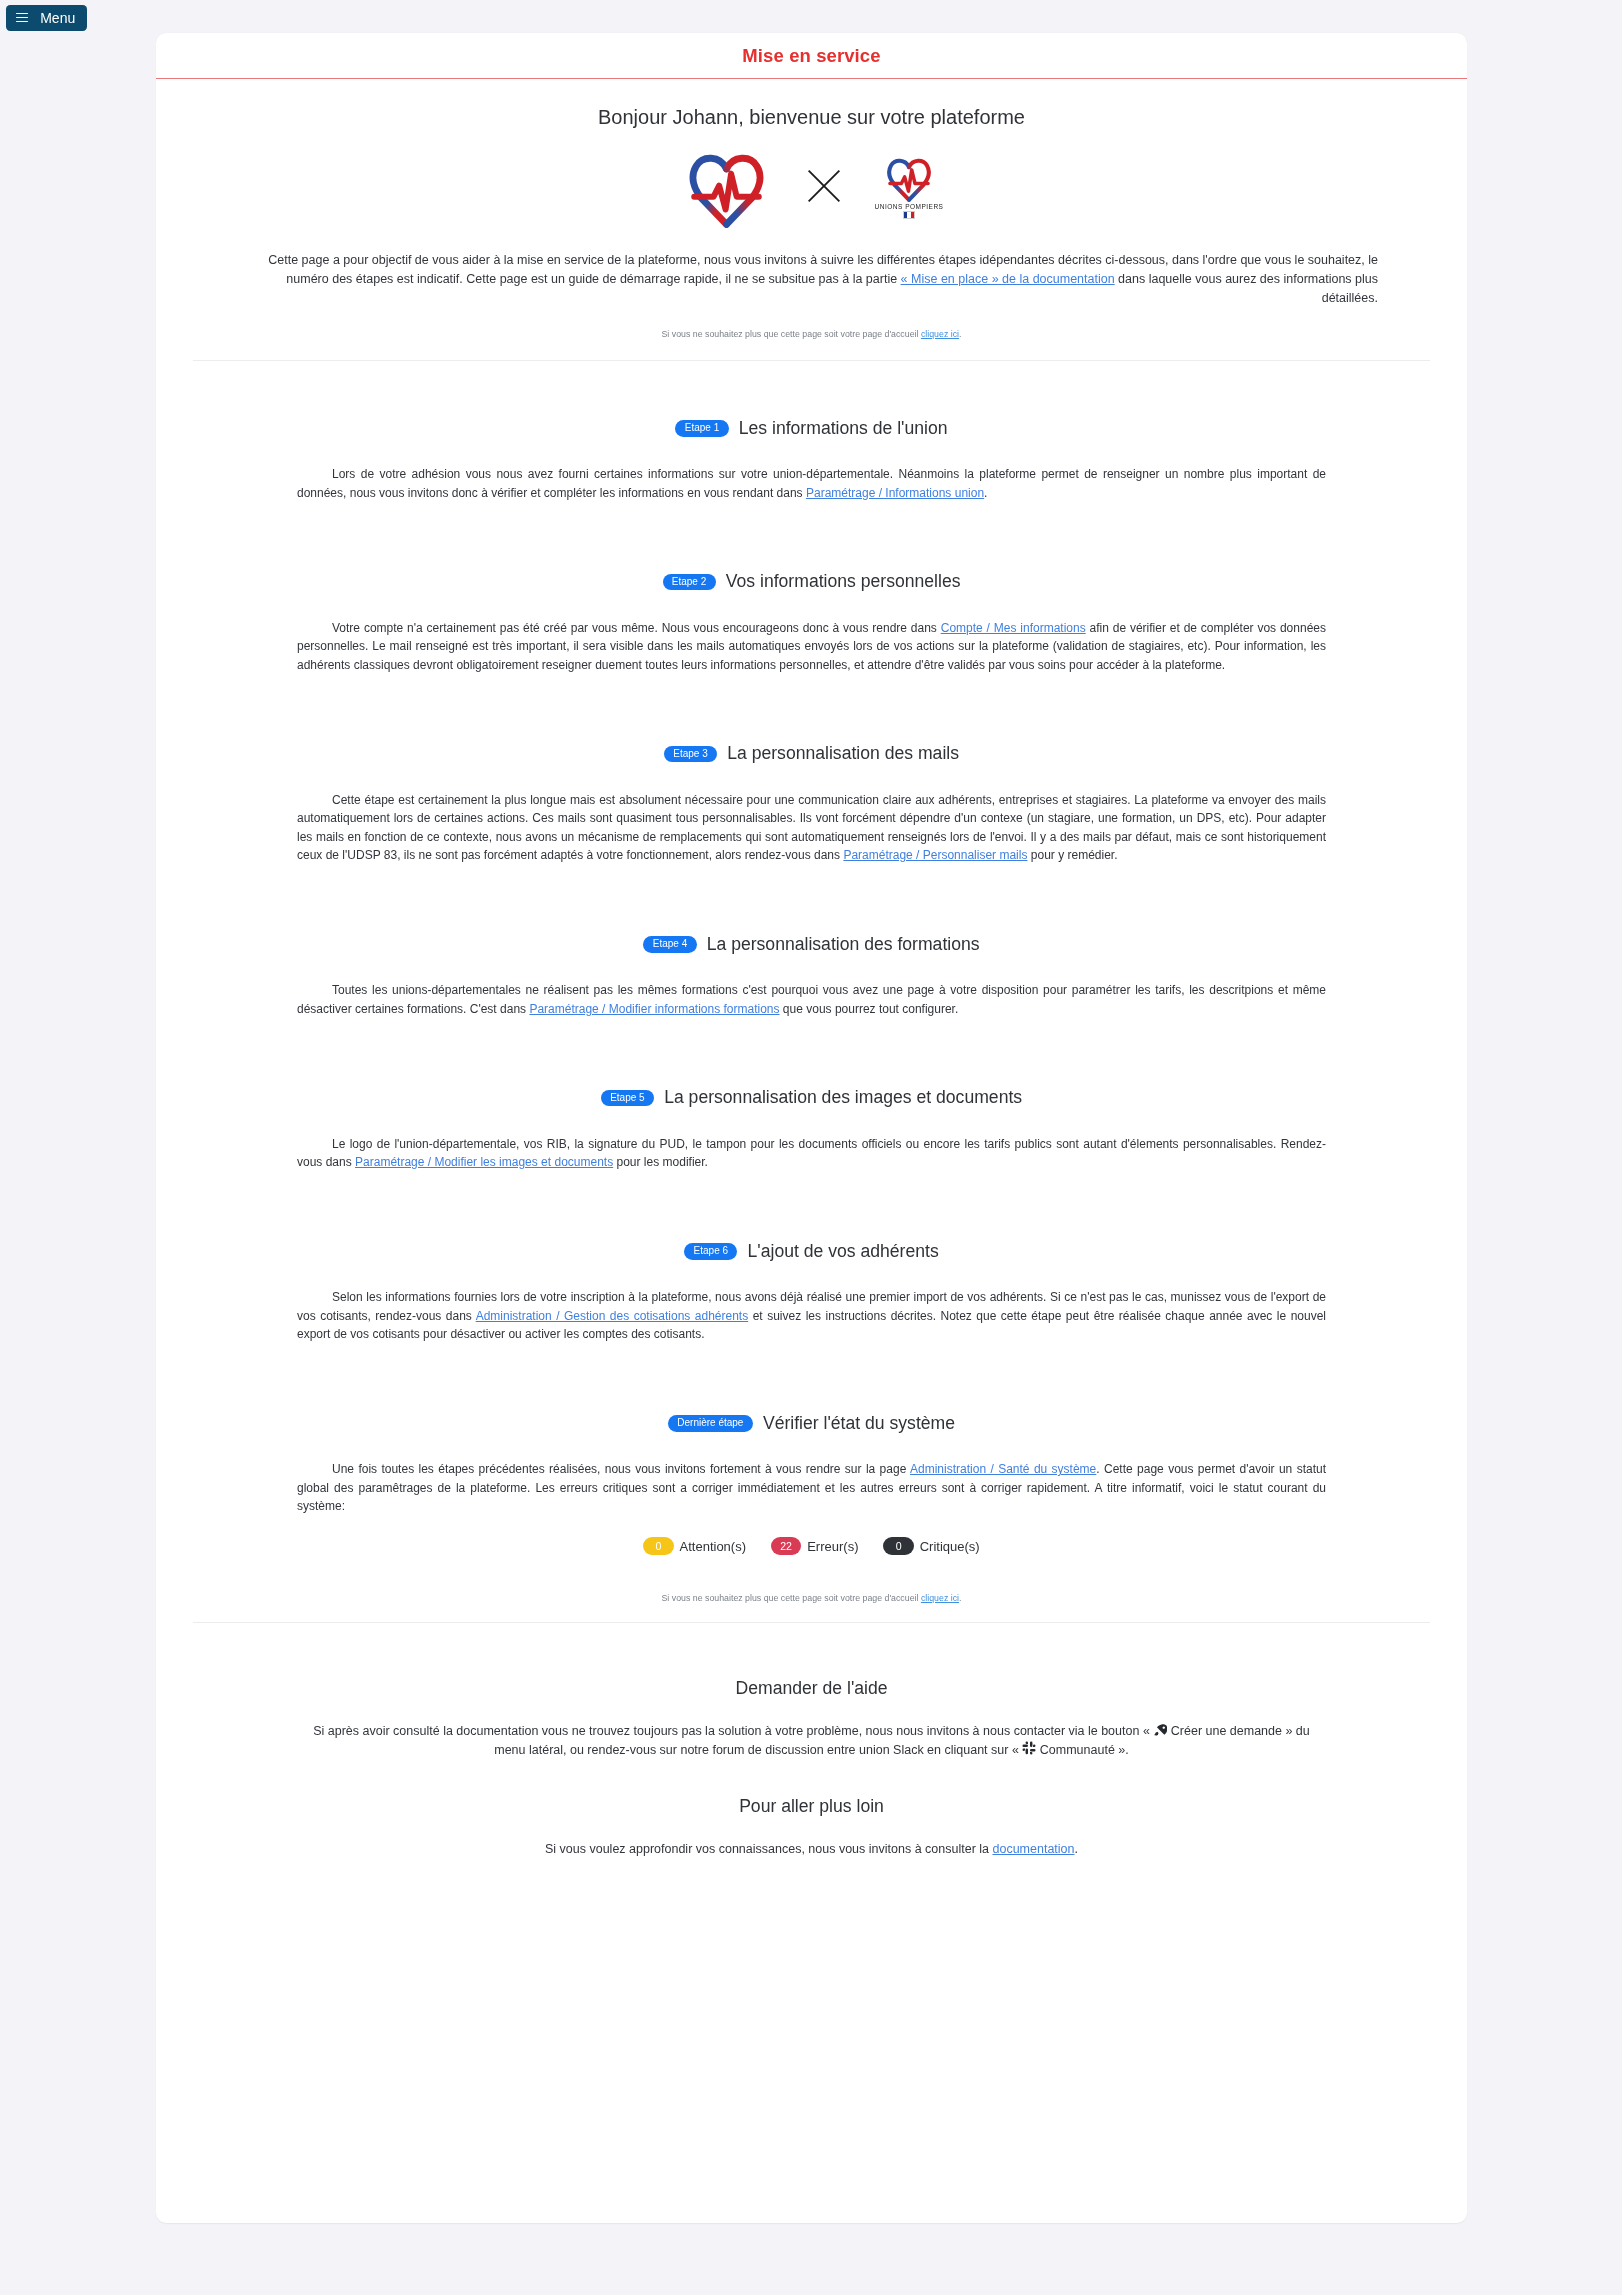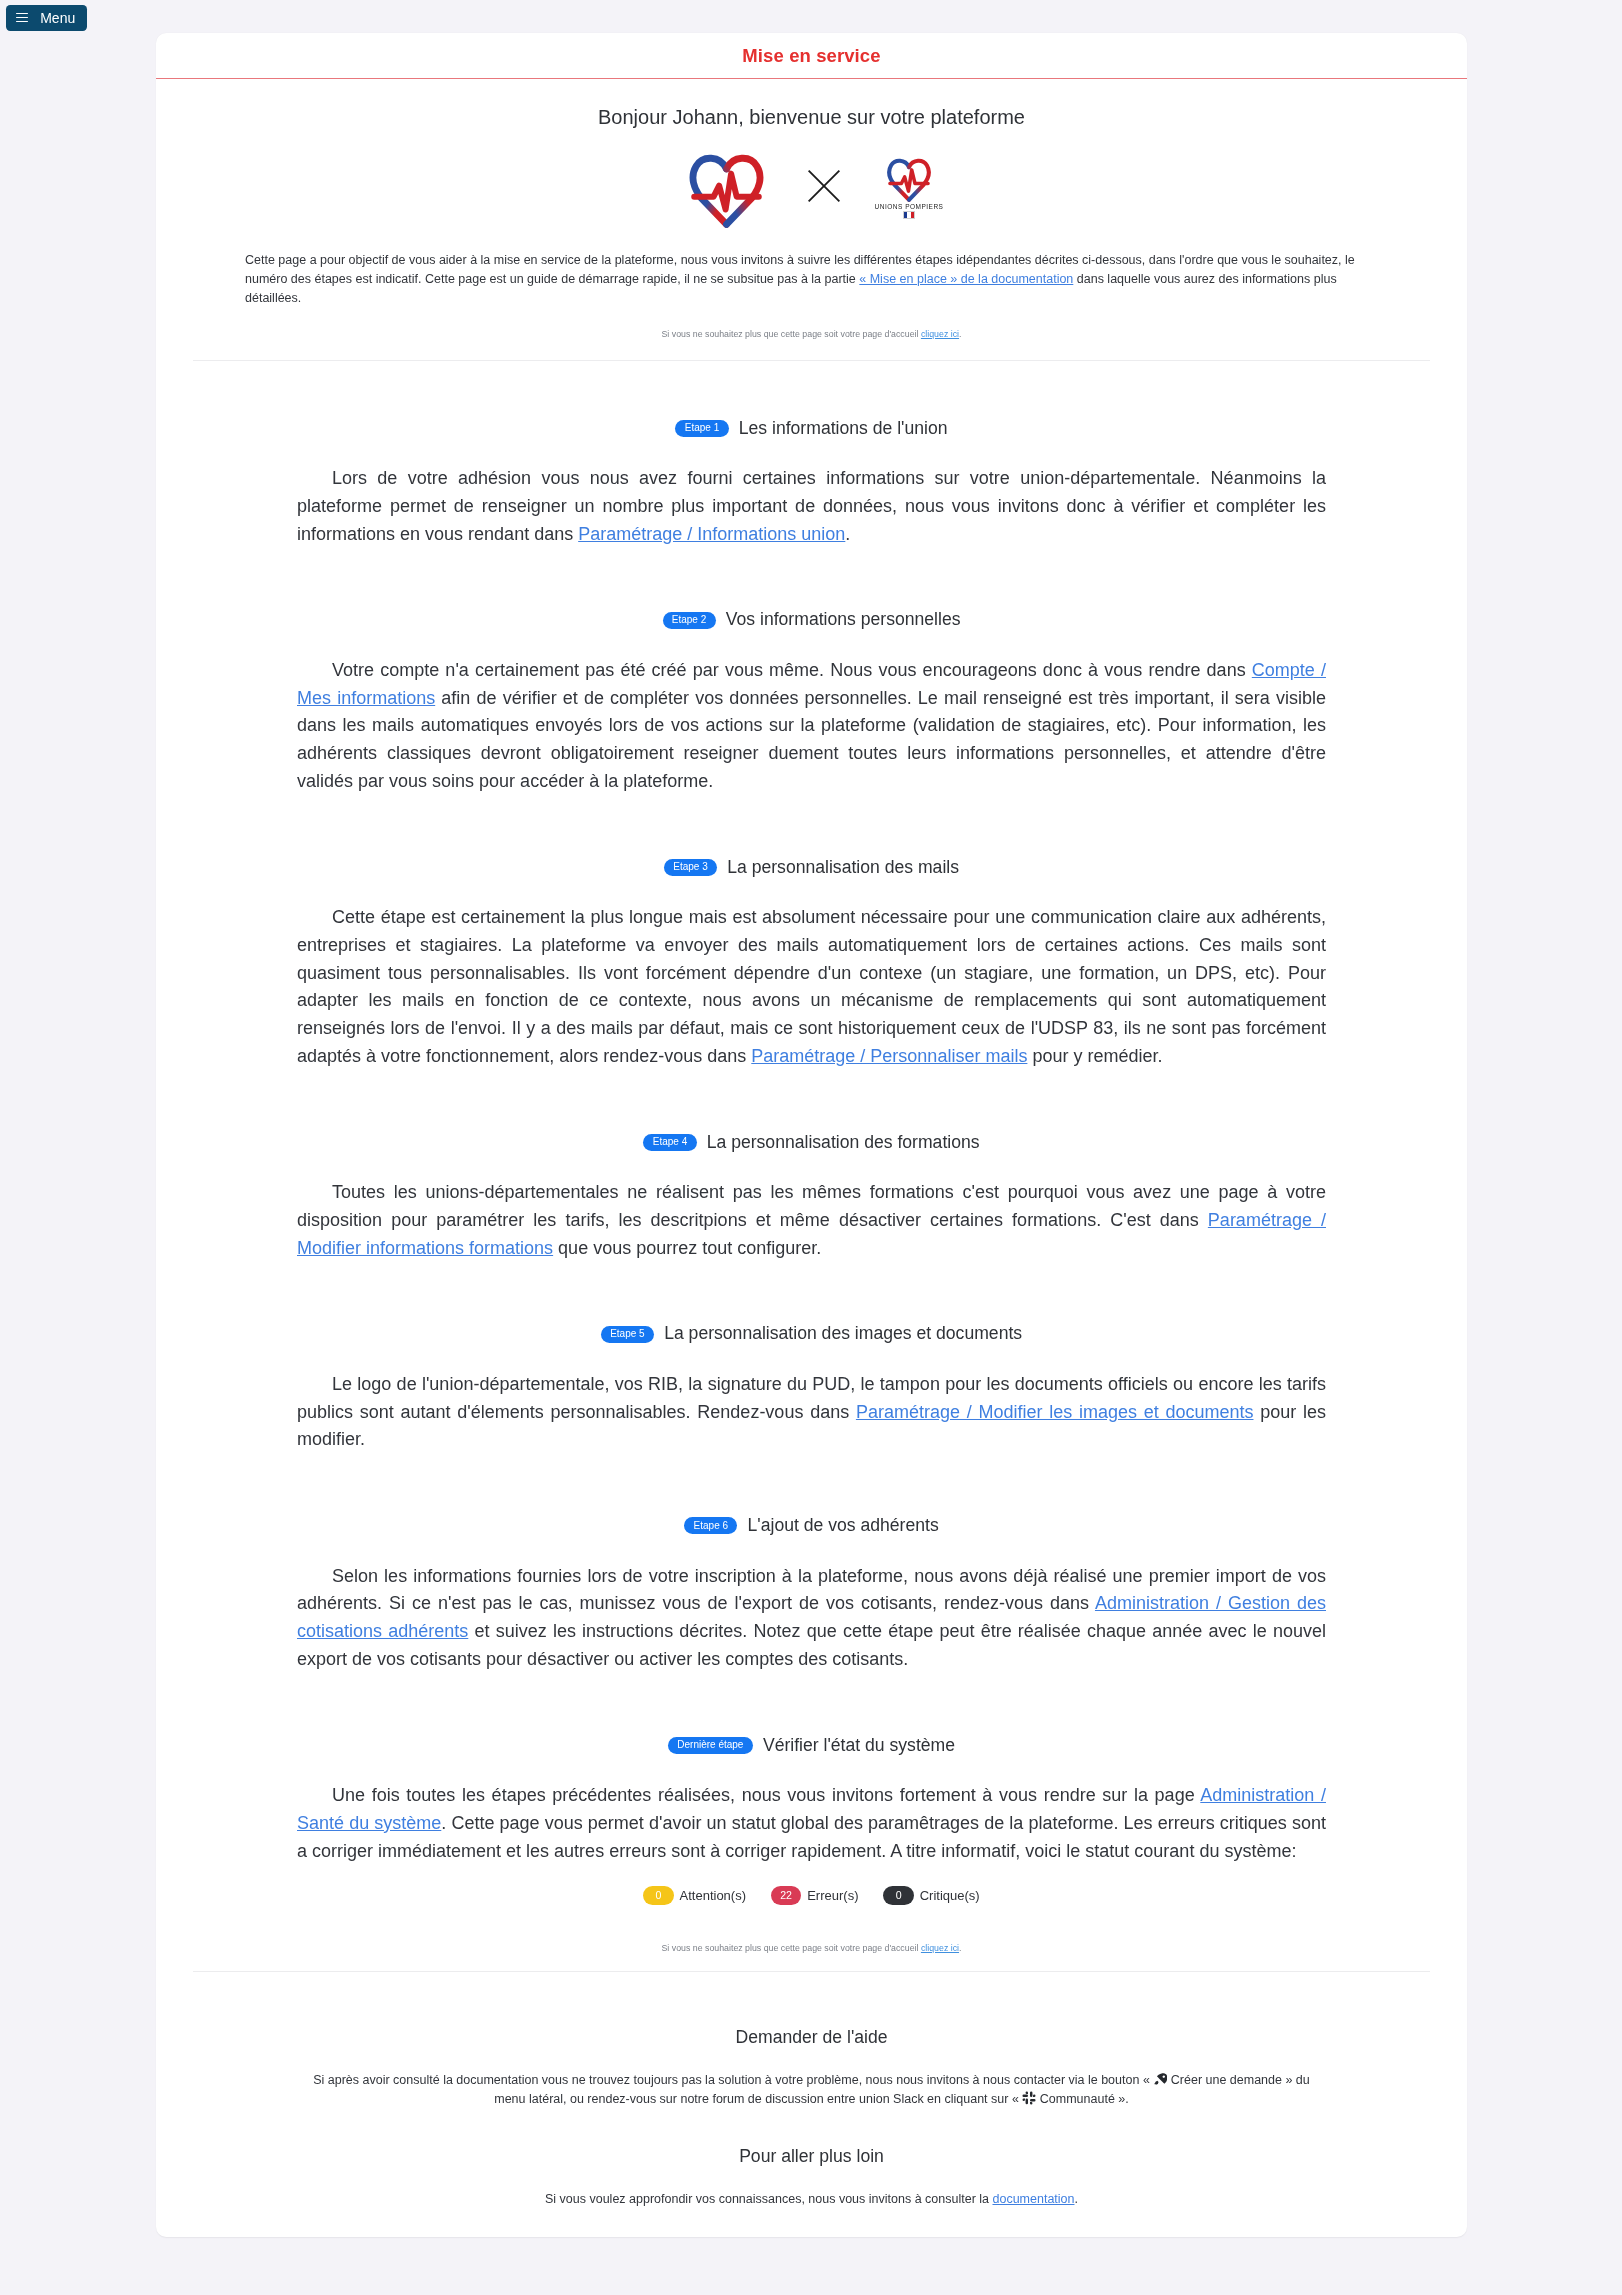--- a/index.html
+++ b/index.html
@@ -114,21 +114,21 @@
     margin-top: 1.4px;
     width: 9.7px;
     height: 6px;
     display: flex;
     border: 0.5px solid #cfcfcf;
   }
   .flag span { flex: 1; }
 
   
   .intro {
-    text-align: left;
+    text-align: right;
     font-size: 12.5px;
     line-height: 1.52;
     color: #32353b;
     max-width: 1133px;
     margin: 0 auto;
   }
 
   .homelink {
     text-align: center;
     font-size: 8.8px;
@@ -167,26 +167,26 @@
     line-height: 1;
     white-space: nowrap;
   }
   .step-title {
     font-size: 17.6px;
     font-weight: 400;
     color: #2f3237;
     line-height: 1;
   }
   .step-body {
-    font-size: 18px;
+    font-size: 12px;
     line-height: 1.54;
     color: #32353b;
     text-align: justify;
     text-indent: 35px;
-    margin: 4px auto;
+    margin: 12px auto;
     max-width: 1029px;
   }
 
   a.inline-link {
     color: #3f7fe0;
     text-decoration: underline;
   }
 
   
   .status-row {

